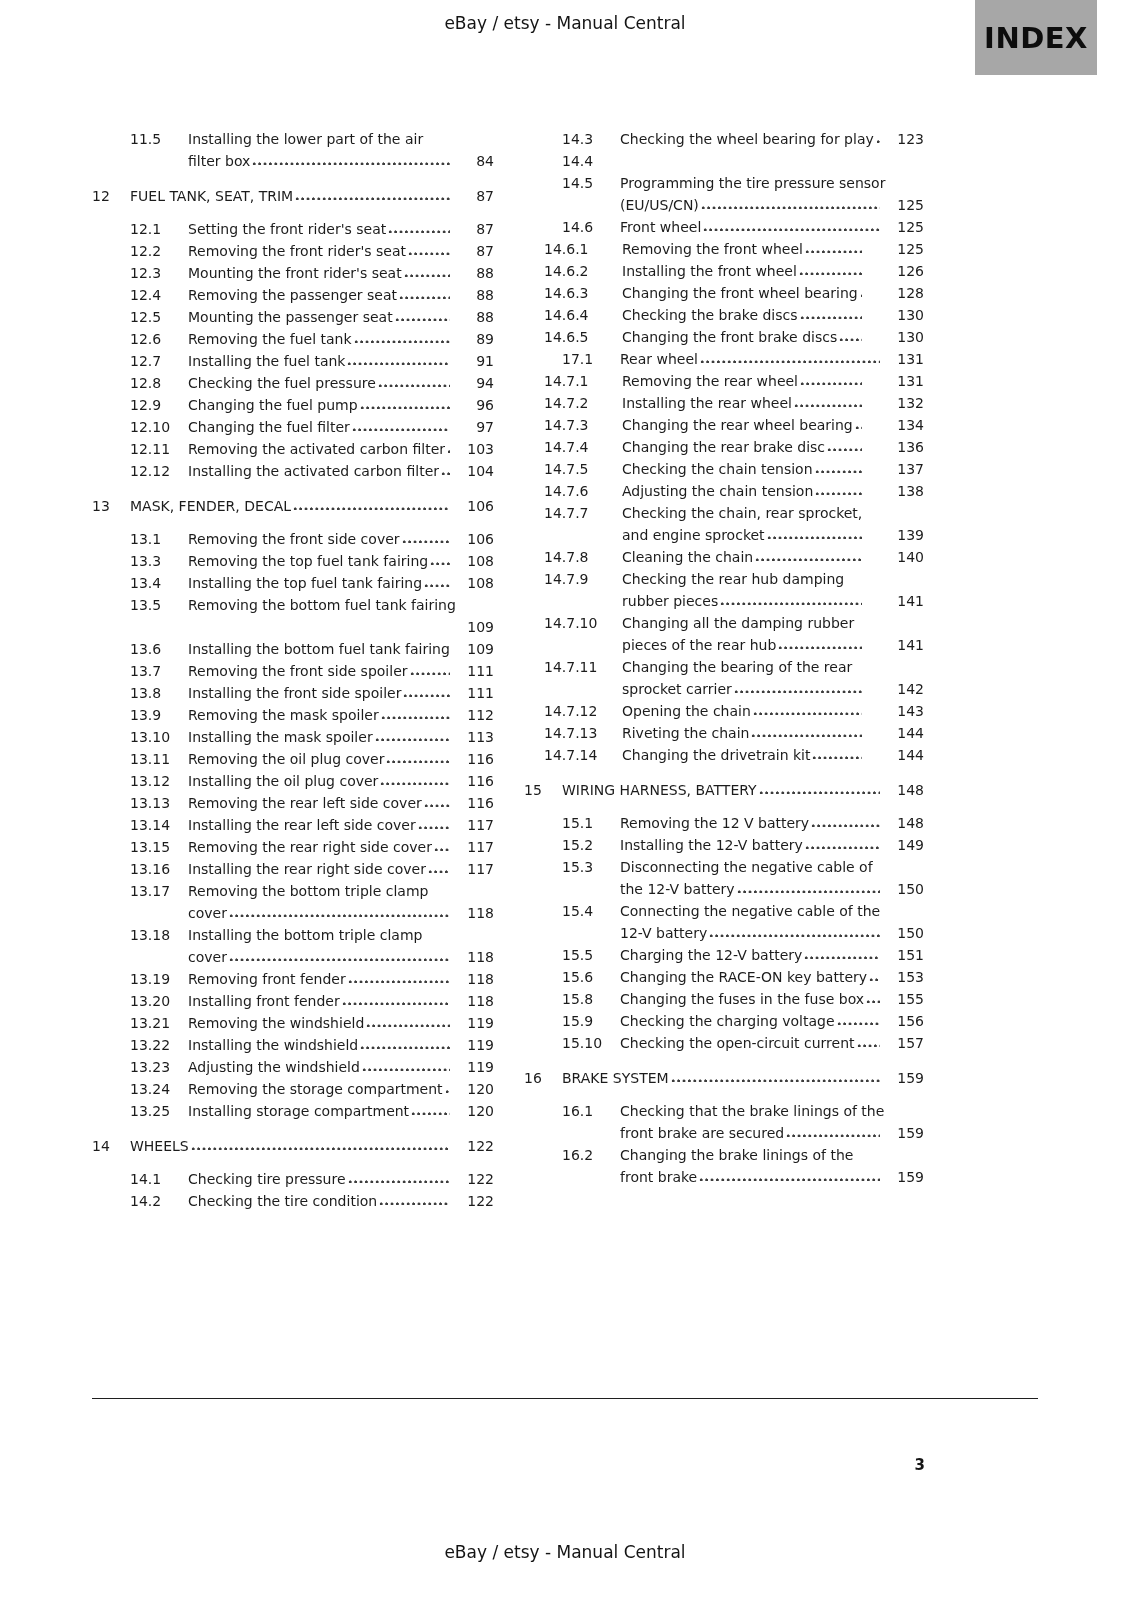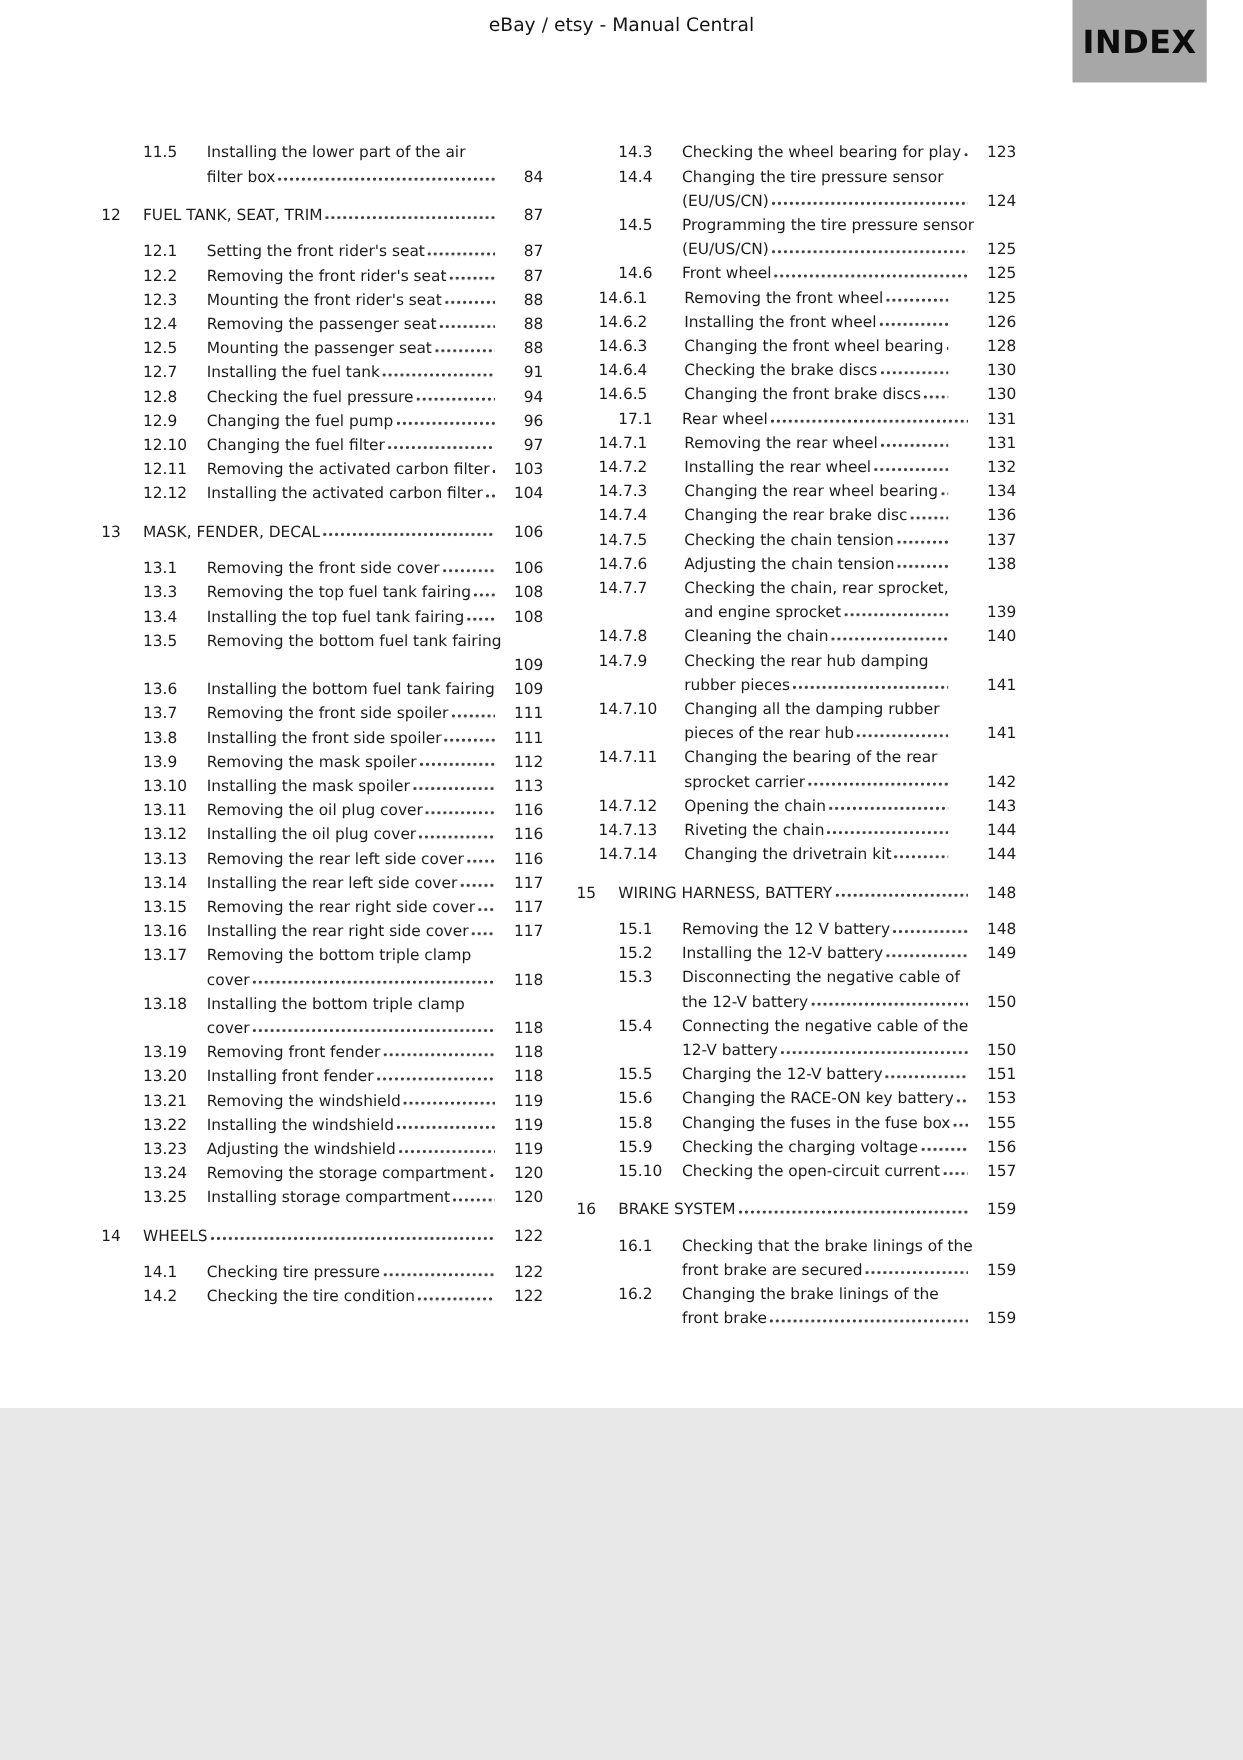--- a/index.html
+++ b/index.html
@@ -1,20 +1,20 @@
 <!DOCTYPE html>
 <html><head>
 <meta charset="utf-8">
 <style>
   * { margin: 0; padding: 0; box-sizing: border-box; }
   html, body { background: #e8e8e8; }
   .page {
     position: relative;
     width: 1130px;
-    height: 1280px;
+    height: 1600px;
     margin: 0 auto;
     background: #ffffff;
     font-family: "DejaVu Sans", "Liberation Sans", sans-serif;
     color: #1c1c1c;
     overflow: hidden;
   }
   .header-title {
     position: absolute;
     top: 13px;
     left: 0;
@@ -140,20 +140,24 @@
         </div>
         <div class="entry lvl2">
           <span class="num">12.4</span>
           <span class="body"><span class="t">Removing the passenger seat</span><span class="marker"></span><span class="dots" style="width: 51px;"></span><span class="pg">88</span></span>
         </div>
         <div class="entry lvl2">
           <span class="num">12.5</span>
           <span class="body"><span class="t">Mounting the passenger seat</span><span class="marker"></span><span class="dots" style="width: 55px;"></span><span class="pg">88</span></span>
         </div>
         <div class="entry lvl2">
+          <span class="num">12.6</span>
+          <span class="body"><span class="t">Removing the fuel tank</span><span class="marker"></span><span class="dots" style="width: 96px;"></span><span class="pg">89</span></span>
+        </div>
+        <div class="entry lvl2">
           <span class="num">12.7</span>
           <span class="body"><span class="t">Installing the fuel tank</span><span class="marker"></span><span class="dots" style="width: 103px;"></span><span class="pg">91</span></span>
         </div>
         <div class="entry lvl2">
           <span class="num">12.8</span>
           <span class="body"><span class="t">Checking the fuel pressure</span><span class="marker"></span><span class="dots" style="width: 72px;"></span><span class="pg">94</span></span>
         </div>
         <div class="entry lvl2">
           <span class="num">12.9</span>
           <span class="body"><span class="t">Changing the fuel pump</span><span class="marker"></span><span class="dots" style="width: 90px;"></span><span class="pg">96</span></span>
@@ -283,21 +287,20 @@
           <span class="body"><span class="t">Checking the tire condition</span><span class="marker"></span><span class="dots" style="width: 71px;"></span><span class="pg">122</span></span>
         </div>
       </div>
     <div class="col right">
         <div class="entry lvl2">
           <span class="num">14.3</span>
           <span class="body"><span class="t">Checking the wheel bearing for play</span><span class="marker"></span><span class="dots" style="width: 4px;"></span><span class="pg">123</span></span>
         </div>
         <div class="entry lvl2">
           <span class="num">14.4</span>
-          <span class="body"><span class="t">Changing the tire pressure sensor (EU/US/CN)</span><span class="marker"></span><span class="dots" style="width: 179px;"></span><span class="pg">124</span></span>
         </div>
         <div class="entry lvl2">
           <span class="num">14.5</span>
           <span class="body"><span class="t">Programming the tire pressure sensor (EU/US/CN)</span><span class="marker"></span><span class="dots" style="width: 179px;"></span><span class="pg">125</span></span>
         </div>
         <div class="entry lvl2">
           <span class="num">14.6</span>
           <span class="body"><span class="t">Front wheel</span><span class="marker"></span><span class="dots" style="width: 177px;"></span><span class="pg">125</span></span>
         </div>
         <div class="entry lvl3">

